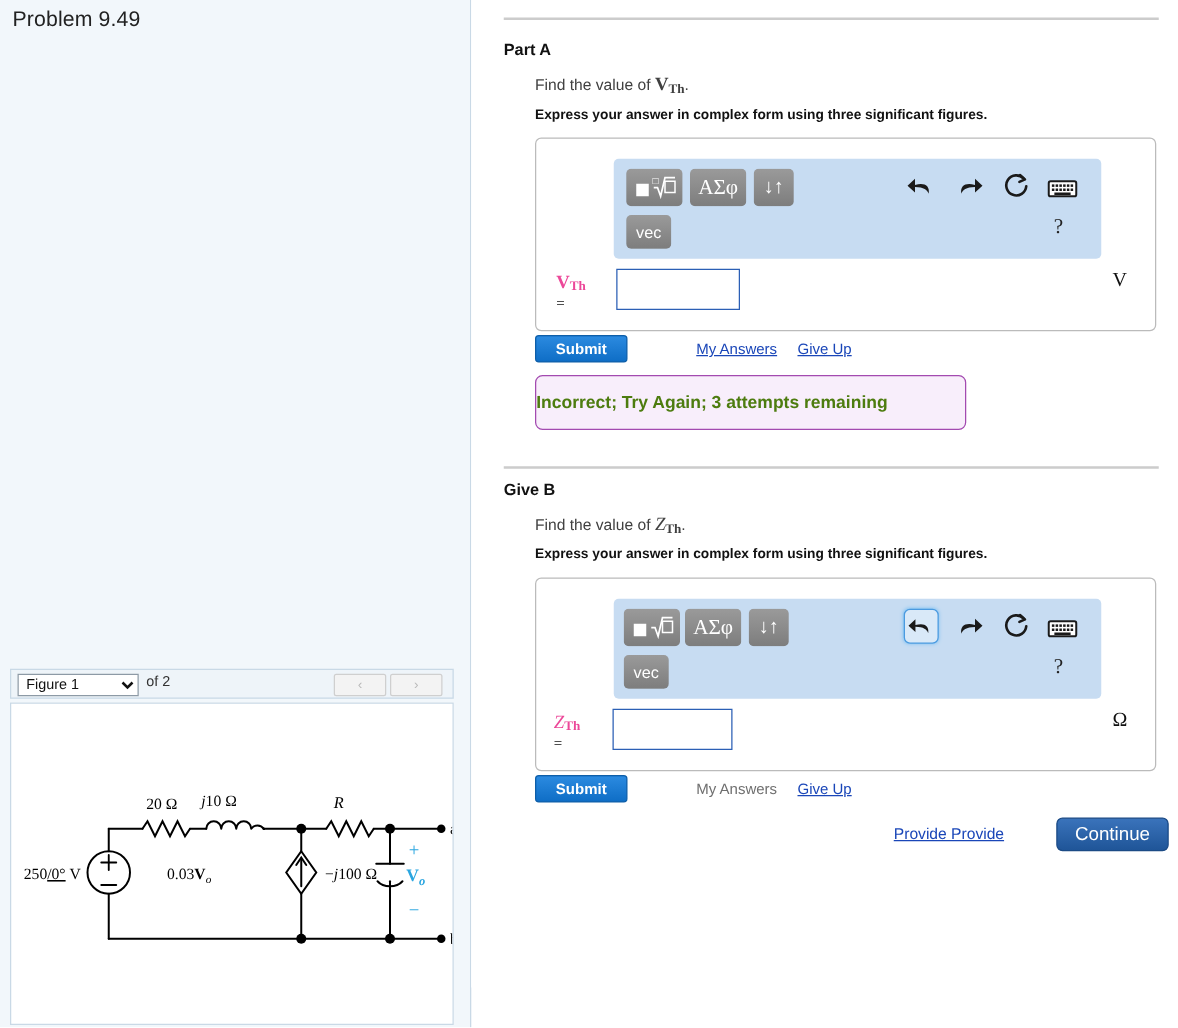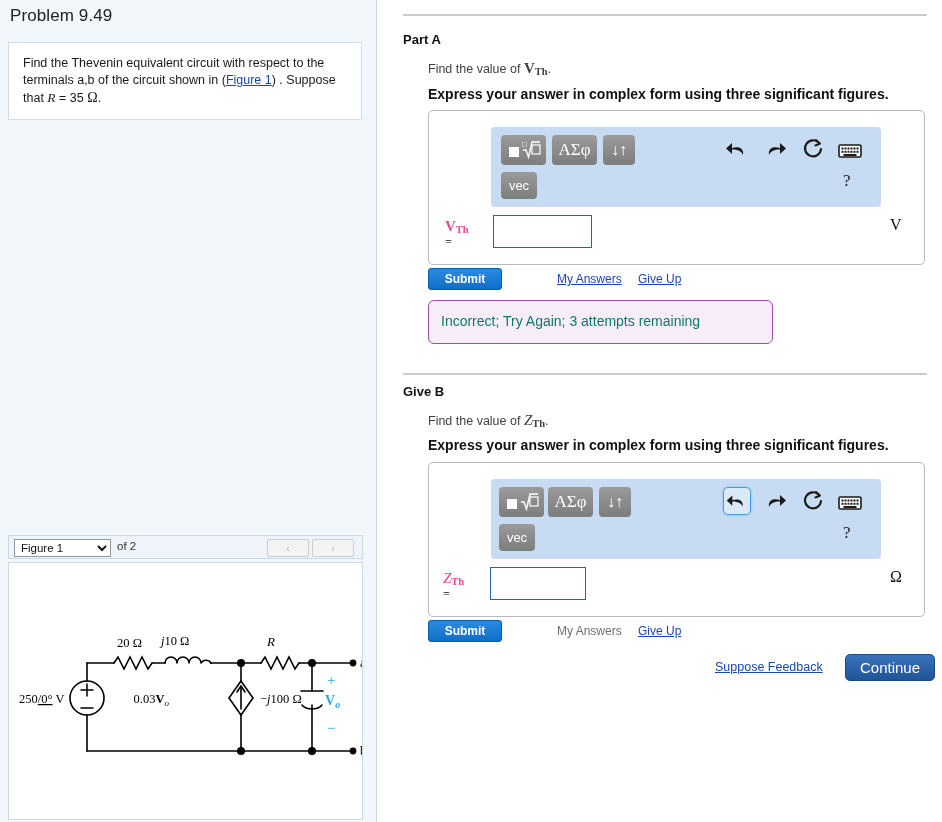--- a/index.html
+++ b/index.html
@@ -98,21 +98,21 @@
   .part-heading {
     position: absolute; left: 26px;
     font-size: 13px; font-weight: bold; color: #111;
   }
   .q-line {
     position: absolute; left: 51px;
     font-size: 12.5px; color: #404040;
   }
   .q-bold {
     position: absolute; left: 51px;
-    font-size: 14px; font-weight: bold; color: #111;
+    font-size: 11px; font-weight: bold; color: #111;
   }
   .vth-sym {
     font-family: "Liberation Serif", serif;
     font-weight: bold; font-size: 15px;
   }
   .zth-sym {
     font-family: "Liberation Serif", serif;
     font-style: italic; font-size: 15px;
   }
   .sub-th {
@@ -211,22 +211,22 @@
 
   .feedback {
     position: absolute;
     width: 345px; height: 44px;
     background: #f8eefb;
     border: 1px solid #a34ab0;
     border-radius: 6px;
     box-sizing: border-box;
   }
   .feedback-text {
-    position: absolute; left: 12px; top: 12px;
-    font-size: 14px; font-weight: normal; color: #0f766e;
+    position: absolute; left: 0; top: 12px;
+    font-size: 14px; font-weight: bold; color: #4d7c0f;
   }
 
   #provide-feedback {
     position: absolute; left: 338px; top: 660px;
     font-size: 12.5px; color: #1a46b8; text-decoration: underline; cursor: pointer;
   }
   #continue-btn {
     position: absolute; left: 468px; top: 654px;
     width: 90px; height: 27px;
     background: #2660a8;
@@ -240,23 +240,20 @@
 </style>
 </head>
 <body>
 
 <div id="page">
 
   <div id="left-panel">
 
     <div id="problem-title">Problem 9.49</div>
 
-    <div id="problem-box">
-      <span>Find the Thevenin equivalent circuit with respect to the terminals a,b of the circuit shown in (</span><a class="link">Figure 1</a><span>) . Suppose that </span><span class="mvar">R</span> <span>= 35</span>&nbsp;<span class="omega">Ω</span><span>.</span>
-    </div>
 
     <div id="figure-bar">
       <select id="figure-select"><option>Figure 1</option></select>
       <span id="figure-of">of 2</span>
       <div class="nav-btn" id="fig-prev">‹</div>
       <div class="nav-btn" id="fig-next">›</div>
     </div>
 
     <div id="figure-panel">
       <svg id="circuit-svg" width="353" height="256" viewBox="0 0 353 256">
@@ -490,16 +487,16 @@
       </div>
       <div class="eq-sign" style="left:14px; top:124px;">=</div>
       <input class="ans-input" style="left: 61px; top: 104px; width: 96px;" value="" placeholder="">
       <div class="unit" style="left:461px; top:105px;">Ω</div>
     </div>
 
     <div class="submit-btn" style="left:51px; top:620px;">Submit</div>
     <div class="sub-link muted" style="left:180px; top:624px;">My Answers</div>
     <div class="sub-link active" style="left:261px; top:624px;">Give Up</div>
 
-    <div id="provide-feedback">Suppose Feedback</div>
+    <div id="provide-feedback">Provide Provide</div>
     <div id="continue-btn">Continue</div>
   </div>
 </div>
 
 </body></html>

